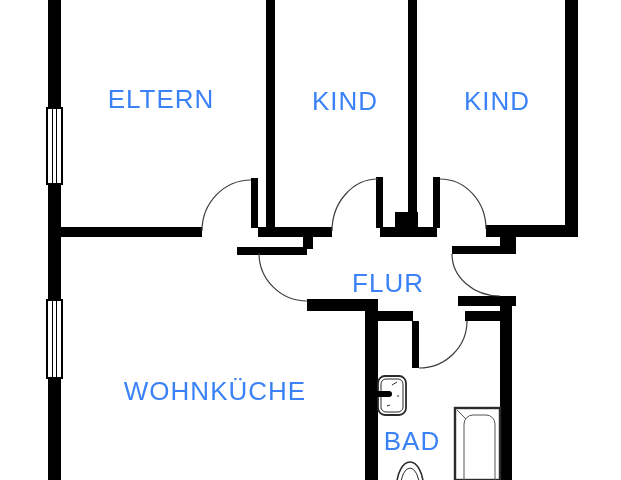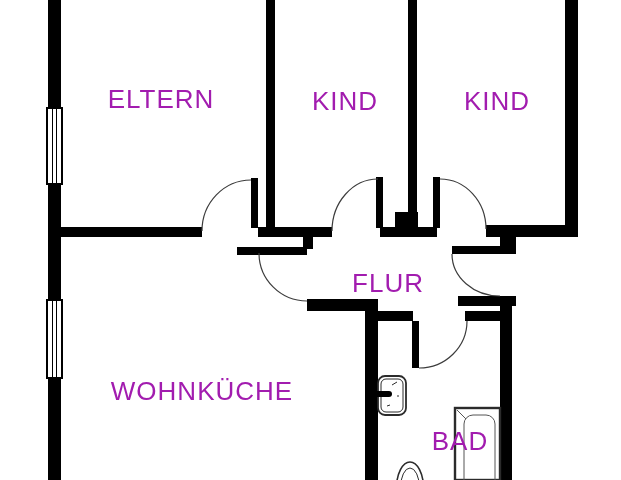--- a/index.html
+++ b/index.html
@@ -9,21 +9,21 @@
     background:#ffffff;
     overflow:hidden;
     font-family:"Liberation Sans", sans-serif;
   }
   .stage svg{position:absolute;left:0;top:0;}
   .room-label{
     position:absolute;
     transform:translate(-50%,-50%);
     font-size:26px;
     letter-spacing:1px;
-    color:#a21caf;
+    color:#3b82f6;
     white-space:nowrap;
     user-select:none;
     text-align:right;
   }
 </style>
 </head>
 <body>
 
 <div class="stage">
   <svg id="plan-svg" width="621" height="480" viewBox="0 0 621 480" xmlns="http://www.w3.org/2000/svg">
@@ -75,15 +75,15 @@
       <rect x="464" y="415" width="31" height="75" rx="9" fill="none" stroke="#555" stroke-width="1"></rect>
       <line x1="457" y1="410" x2="466" y2="419" stroke="#555" stroke-width="1"></line>
       <ellipse cx="410" cy="488" rx="13.5" ry="26" fill="#fff" stroke="#2b2b2b" stroke-width="1.6"></ellipse>
       <ellipse cx="410" cy="488" rx="9.5" ry="20" fill="none" stroke="#2b2b2b" stroke-width="1"></ellipse>
     </svg>
 
   <div class="room-label" style="left: 161px; top: 99px;">ELTERN</div>
   <div class="room-label" style="left: 345px; top: 101px;">KIND</div>
   <div class="room-label" style="left: 497px; top: 101px;">KIND</div>
   <div class="room-label" style="left: 388px; top: 271px; margin-top: 12px;">FLUR</div>
-  <div class="room-label" style="left: 202px; top: 391px;">WOHNKÜCHE</div>
-  <div class="room-label" style="left: 412px; top: 441px; margin-left: 48px;">BAD</div>
+  <div class="room-label" style="left: 215px; top: 391px;">WOHNKÜCHE</div>
+  <div class="room-label" style="left: 412px; top: 441px;">BAD</div>
 </div>
 
 </body></html>

